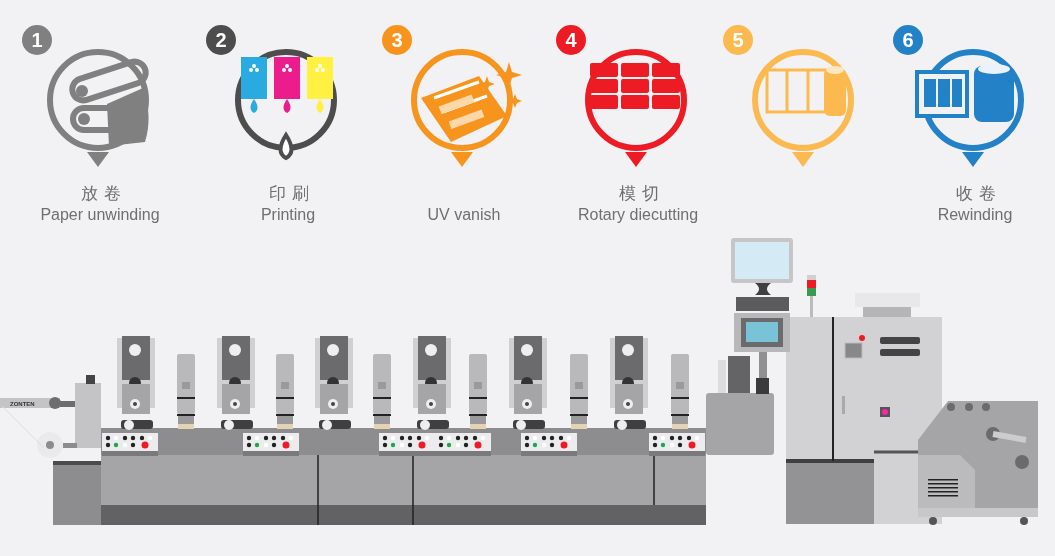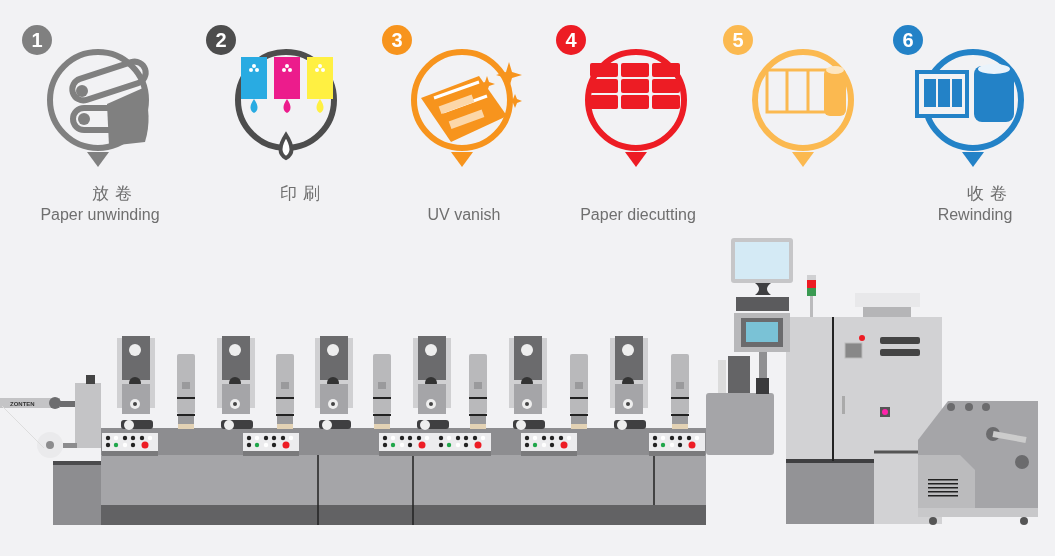--- a/index.html
+++ b/index.html
@@ -1,18 +1,18 @@
 <!DOCTYPE html>
 <html><head>
 <meta charset="utf-8">
 <style>
   html,body{margin:0;padding:0;}
   body{width:1055px;height:556px;background:#f2f2f4;position:relative;overflow:hidden;font-family:"Liberation Sans",sans-serif;}
   .step{position:absolute;top:20px;width:170px;height:200px;}
-  .step .cn{position:absolute;top:162px;left:15px;width:100%;text-align:center;font-size:17px;color:#6f6f6f;letter-spacing:6px;font-family:"DejaVu Sans",sans-serif;}
+  .step .cn{position:absolute;top:162px;left:4px;width:100%;text-align:center;font-size:17px;color:#6f6f6f;letter-spacing:6px;font-family:"DejaVu Sans",sans-serif;}
   .step .en{position:absolute;top:186px;left:-20px;width:calc(100% + 40px);text-align:center;font-size:16px;color:#6f6f6f;}
   .machine{position:absolute;left:0;top:230px;width:1055px;height:326px;}
 </style>
 </head>
 <body>
 
 <div class="step" style="left:15px;">
   <svg width="170" height="160">
     <circle cx="83" cy="80" r="48" fill="#f2f2f4" stroke="#808080" stroke-width="6"></circle>
     <polygon points="89,140 111,140 100,155" fill="#808080" transform="translate(-17,-8)"></polygon>
@@ -48,20 +48,21 @@
         <circle cx="81" cy="50" r="2" fill="#fff"></circle>
         <circle cx="87" cy="50" r="2" fill="#fff"></circle>
       <circle cx="117" cy="46" r="2" fill="#fff"></circle>
         <circle cx="114" cy="50" r="2" fill="#fff"></circle>
         <circle cx="120" cy="50" r="2" fill="#fff"></circle>
     </g>
     <circle cx="18" cy="20" r="15" fill="#4d4d4d"></circle>
     <text x="18" y="27" text-anchor="middle" font-size="20" font-weight="bold" fill="#fff" font-family="Liberation Sans, sans-serif">2</text>
   </svg>
   <div class="cn">印刷</div>
+  <div class="en">Printing</div>
 </div>
 
 <div class="step" style="left:379px;">
   <svg width="170" height="160">
     <circle cx="83" cy="80" r="48" fill="#f2f2f4" stroke="#f7941d" stroke-width="6"></circle>
     <polygon points="72,140 94,140 83,155" fill="#f7941d" transform="translate(0,-8)"></polygon>
     <g>
       <polygon points="42,78 100,56 128,96 72,122" fill="#f7941d"></polygon>
       <line x1="55" y1="78" x2="100" y2="62" stroke="#fff" stroke-width="3"></line>
       <line x1="64" y1="92" x2="108" y2="76" stroke="#fff" stroke-width="3"></line>
@@ -88,21 +89,22 @@
       <rect x="37" y="59" width="28" height="14" rx="2"></rect>
         <rect x="68" y="59" width="28" height="14" rx="2"></rect>
         <rect x="99" y="59" width="28" height="14" rx="2"></rect>
       <rect x="37" y="75" width="28" height="14" rx="2"></rect>
         <rect x="68" y="75" width="28" height="14" rx="2"></rect>
         <rect x="99" y="75" width="28" height="14" rx="2"></rect>
     </g>
     <circle cx="18" cy="20" r="15" fill="#ed1c24"></circle>
     <text x="18" y="27" text-anchor="middle" font-size="20" font-weight="bold" fill="#fff" font-family="Liberation Sans, sans-serif">4</text>
   </svg>
-  <div class="en">Paper diecutting</div>
+  <div class="cn">模切</div>
+  <div class="en">Rotary diecutting</div>
 </div>
 
 <div class="step" style="left:720px;">
   <svg width="170" height="160">
     <circle cx="83" cy="80" r="48" fill="#f2f2f4" stroke="#fbb950" stroke-width="6"></circle>
     <polygon points="72,140 94,140 83,155" fill="#fbb950" transform="translate(0,-8)"></polygon>
     <g>
       <rect x="47" y="50" width="64" height="42" fill="none" stroke="#fbb950" stroke-width="3"></rect>
       <line x1="67" y1="50" x2="67" y2="92" stroke="#fbb950" stroke-width="3"></line>
       <line x1="88" y1="50" x2="88" y2="92" stroke="#fbb950" stroke-width="3"></line>

